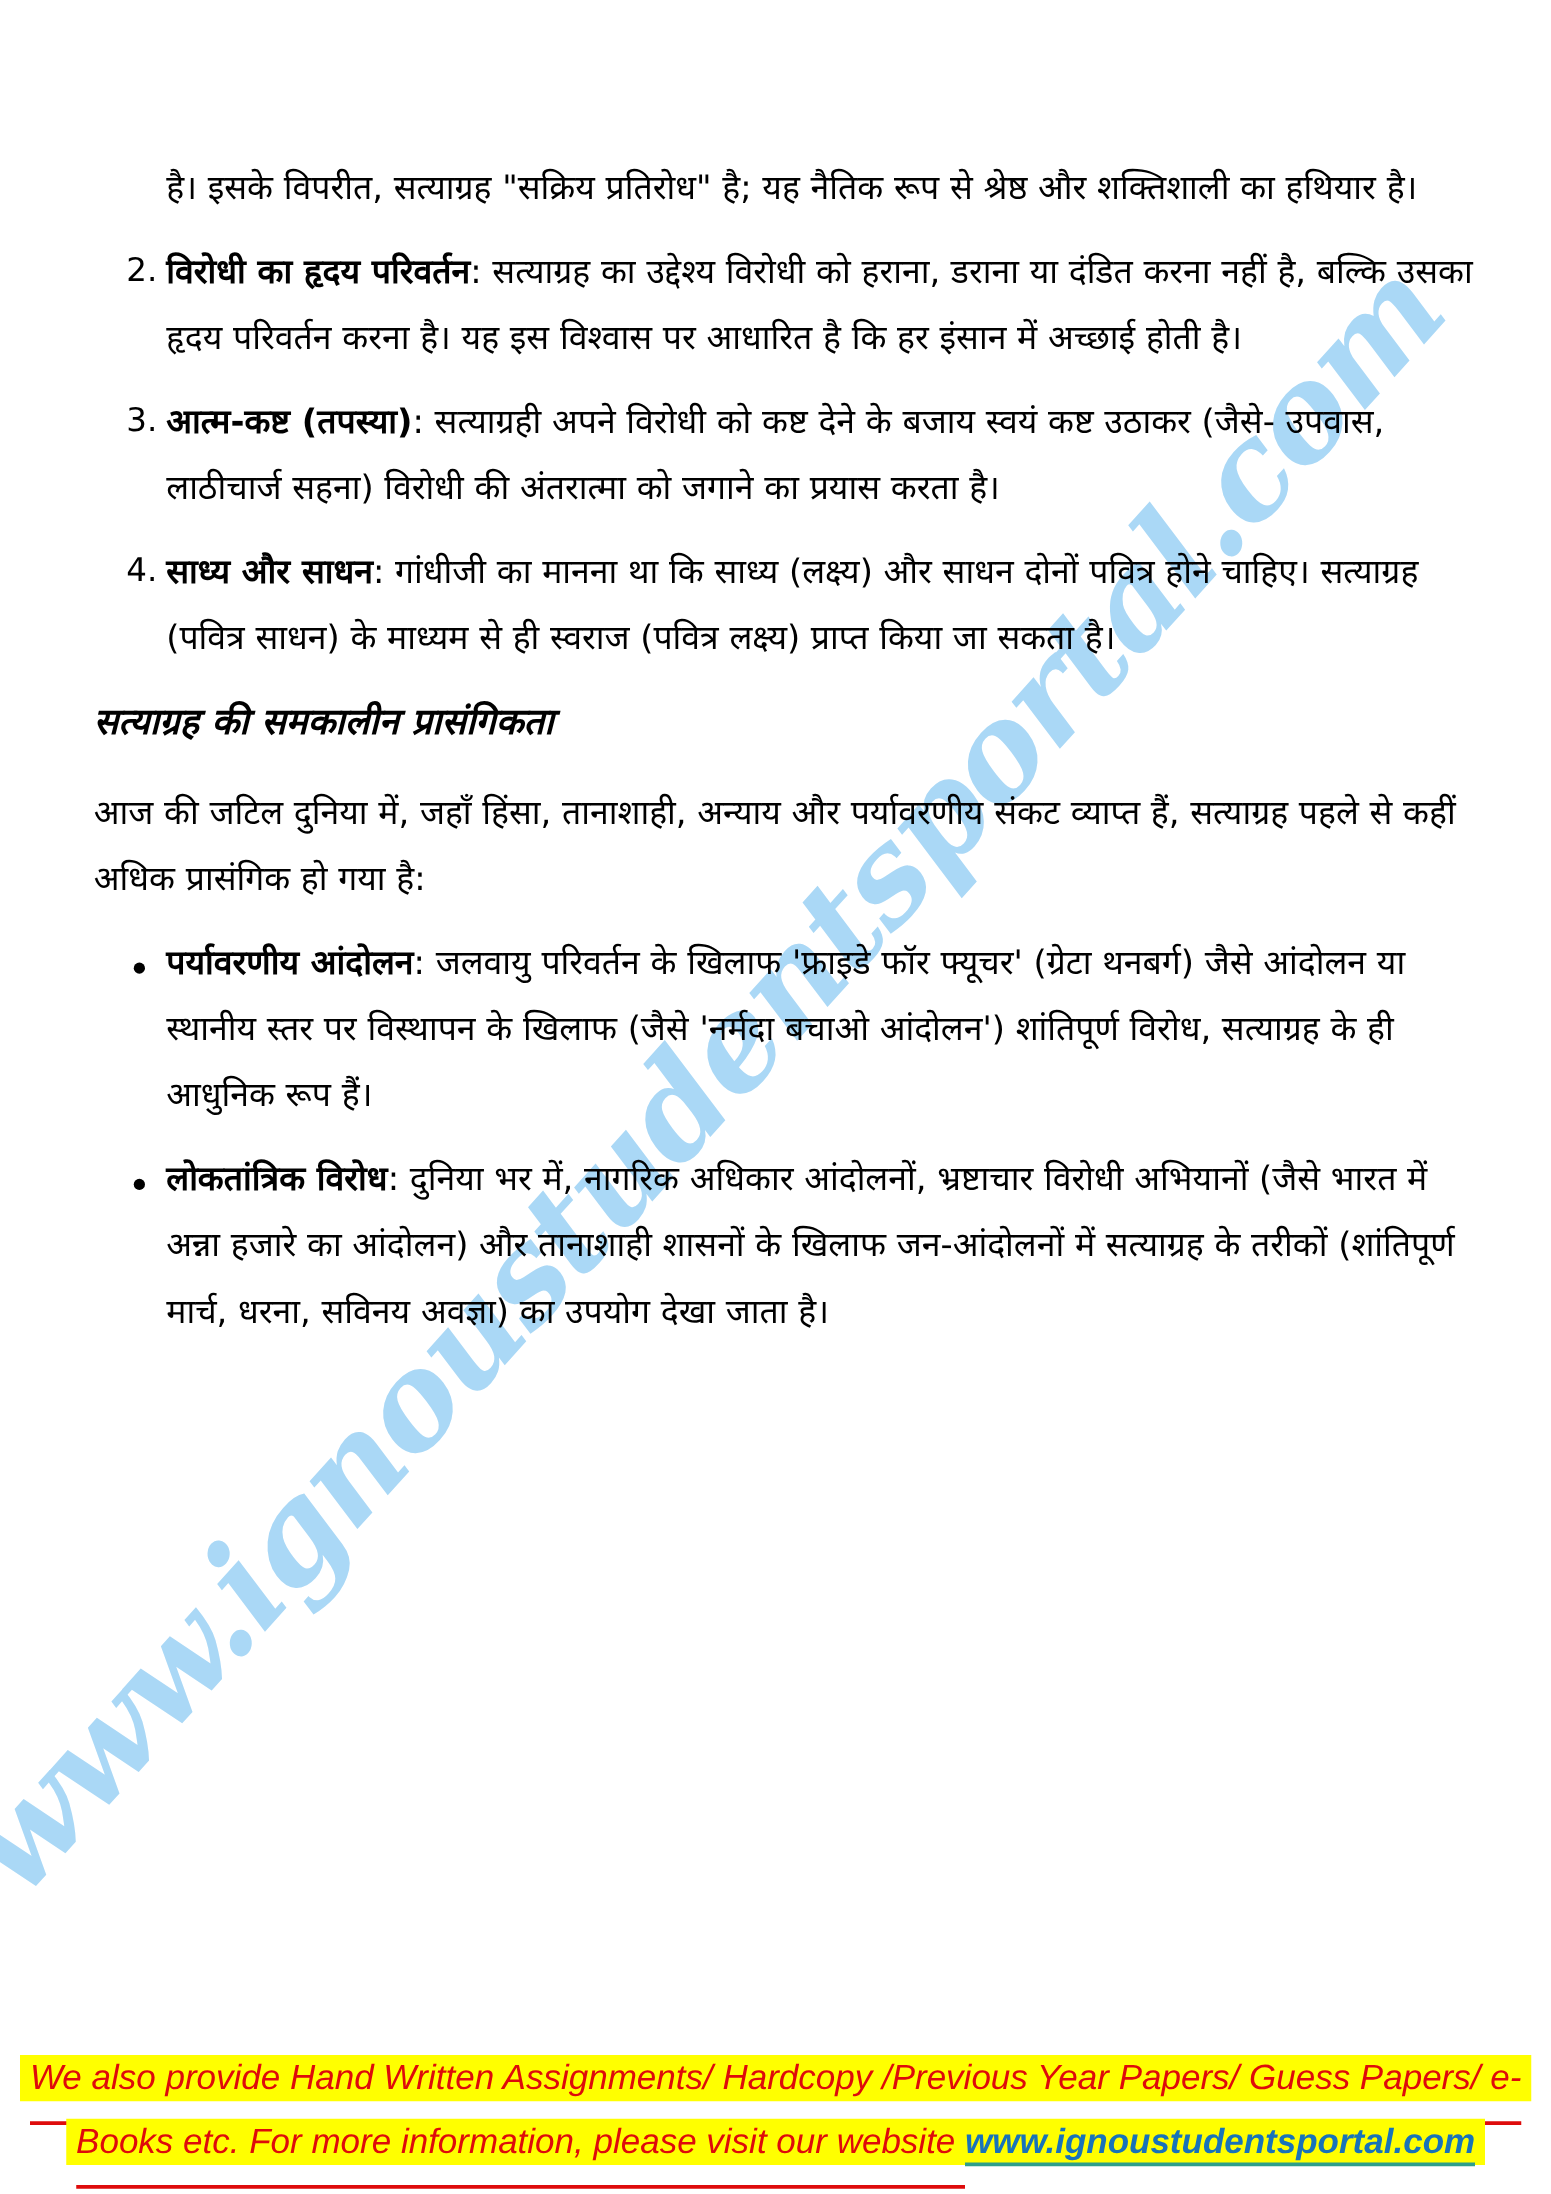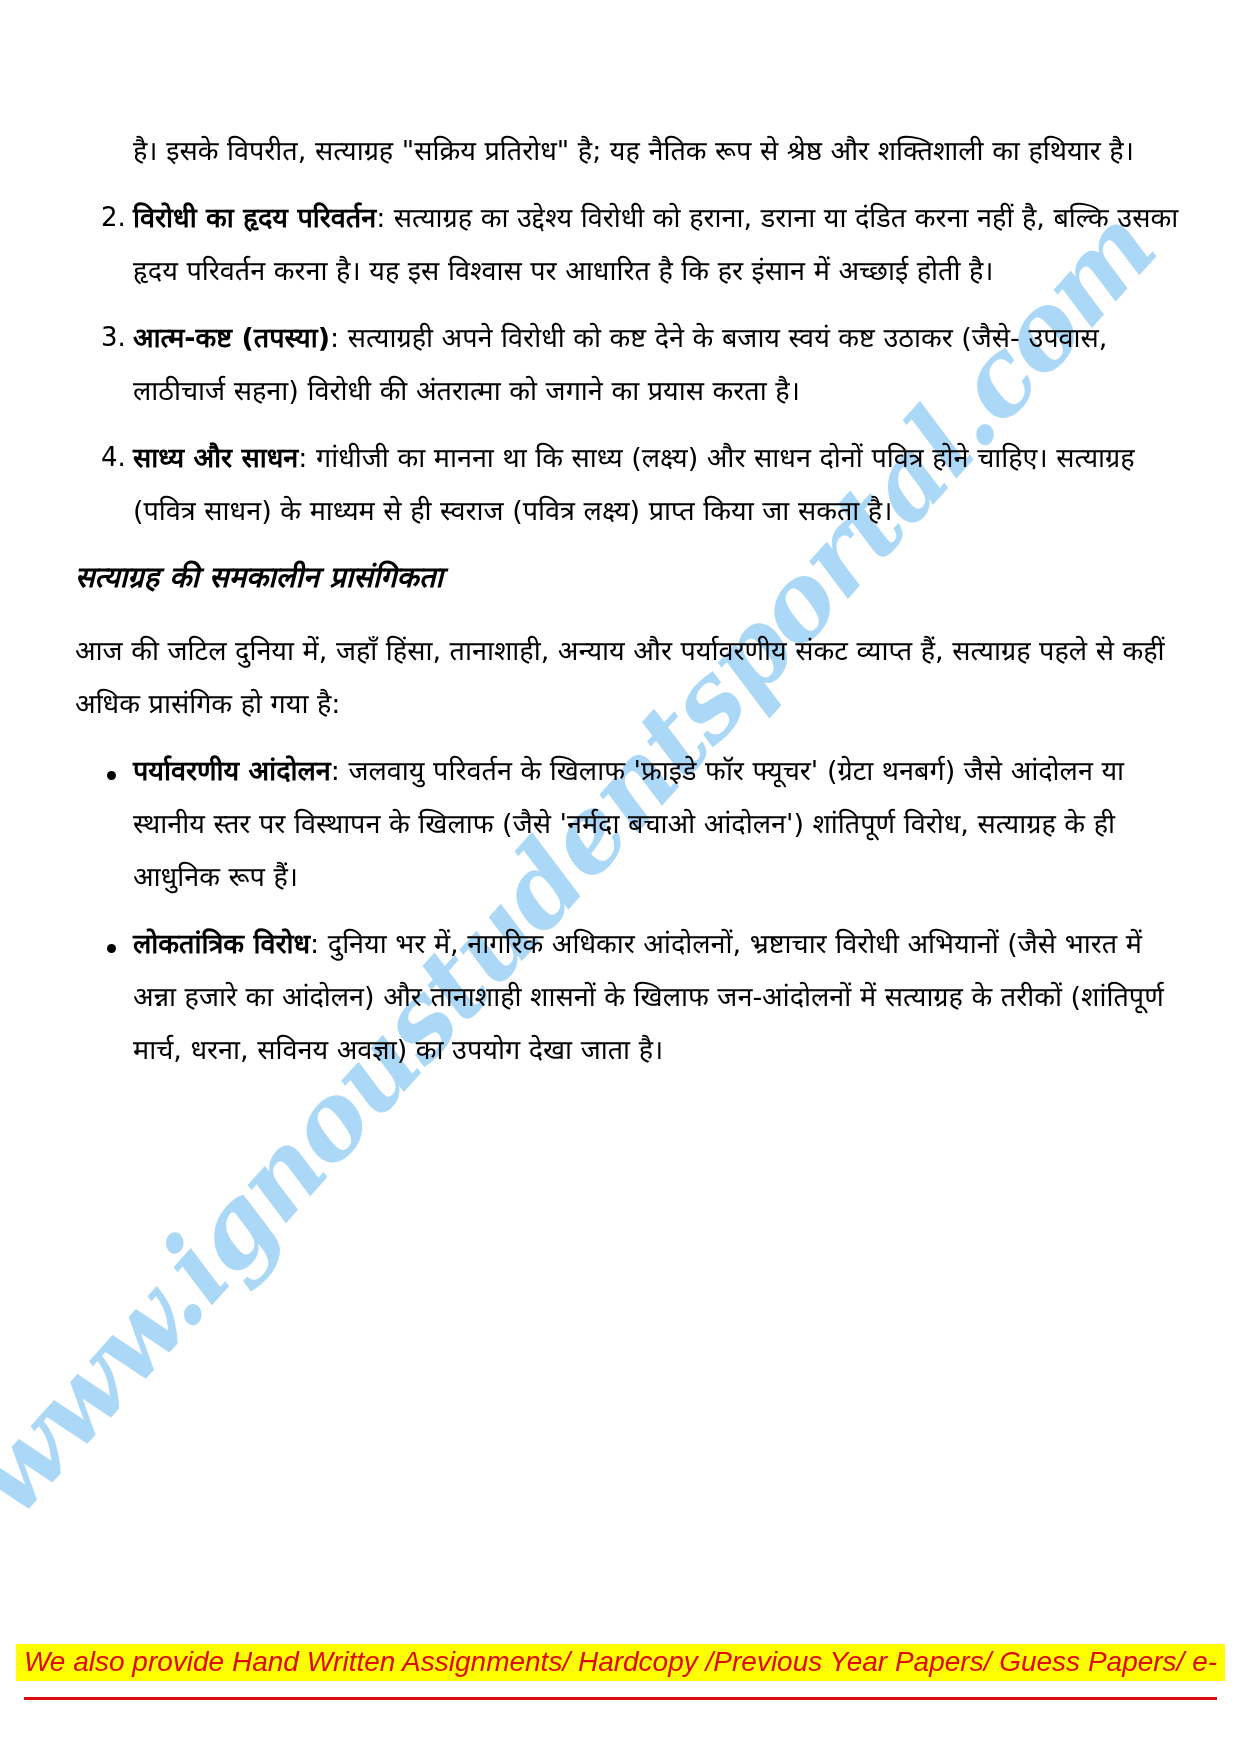--- a/index.html
+++ b/index.html
@@ -139,15 +139,16 @@
 
     <div class="list-row">
       <span class="bullet-cell"><span class="dot"></span></span>
       <div class="item-text"><span class="lbl">लोकतांत्रिक विरोध</span><span>: दुनिया भर में, नागरिक अधिकार आंदोलनों, भ्रष्टाचार विरोधी अभियानों (जैसे भारत में अन्ना हजारे का आंदोलन) और तानाशाही शासनों के खिलाफ जन-आंदोलनों में सत्याग्रह के तरीकों (शांतिपूर्ण मार्च, धरना, सविनय अवज्ञा) का उपयोग देखा जाता है।</span></div>
     </div>
 
   </div>
 
   <div class="footer">
     <div class="footer-line"><span class="hl"><span class="red-u">We also provide Hand Written Assignments/ Hardcopy /Previous Year Papers/ Guess Papers/ e-</span></span></div>
+    <div class="footer-line"><span class="hl"><span class="red-u">Books etc. For more information, please visit our website </span> <a href="#" class="site-link">www.ignoustudentsportal.com</a></span></div>
   </div>
 
 </div>
 
 </body></html>

